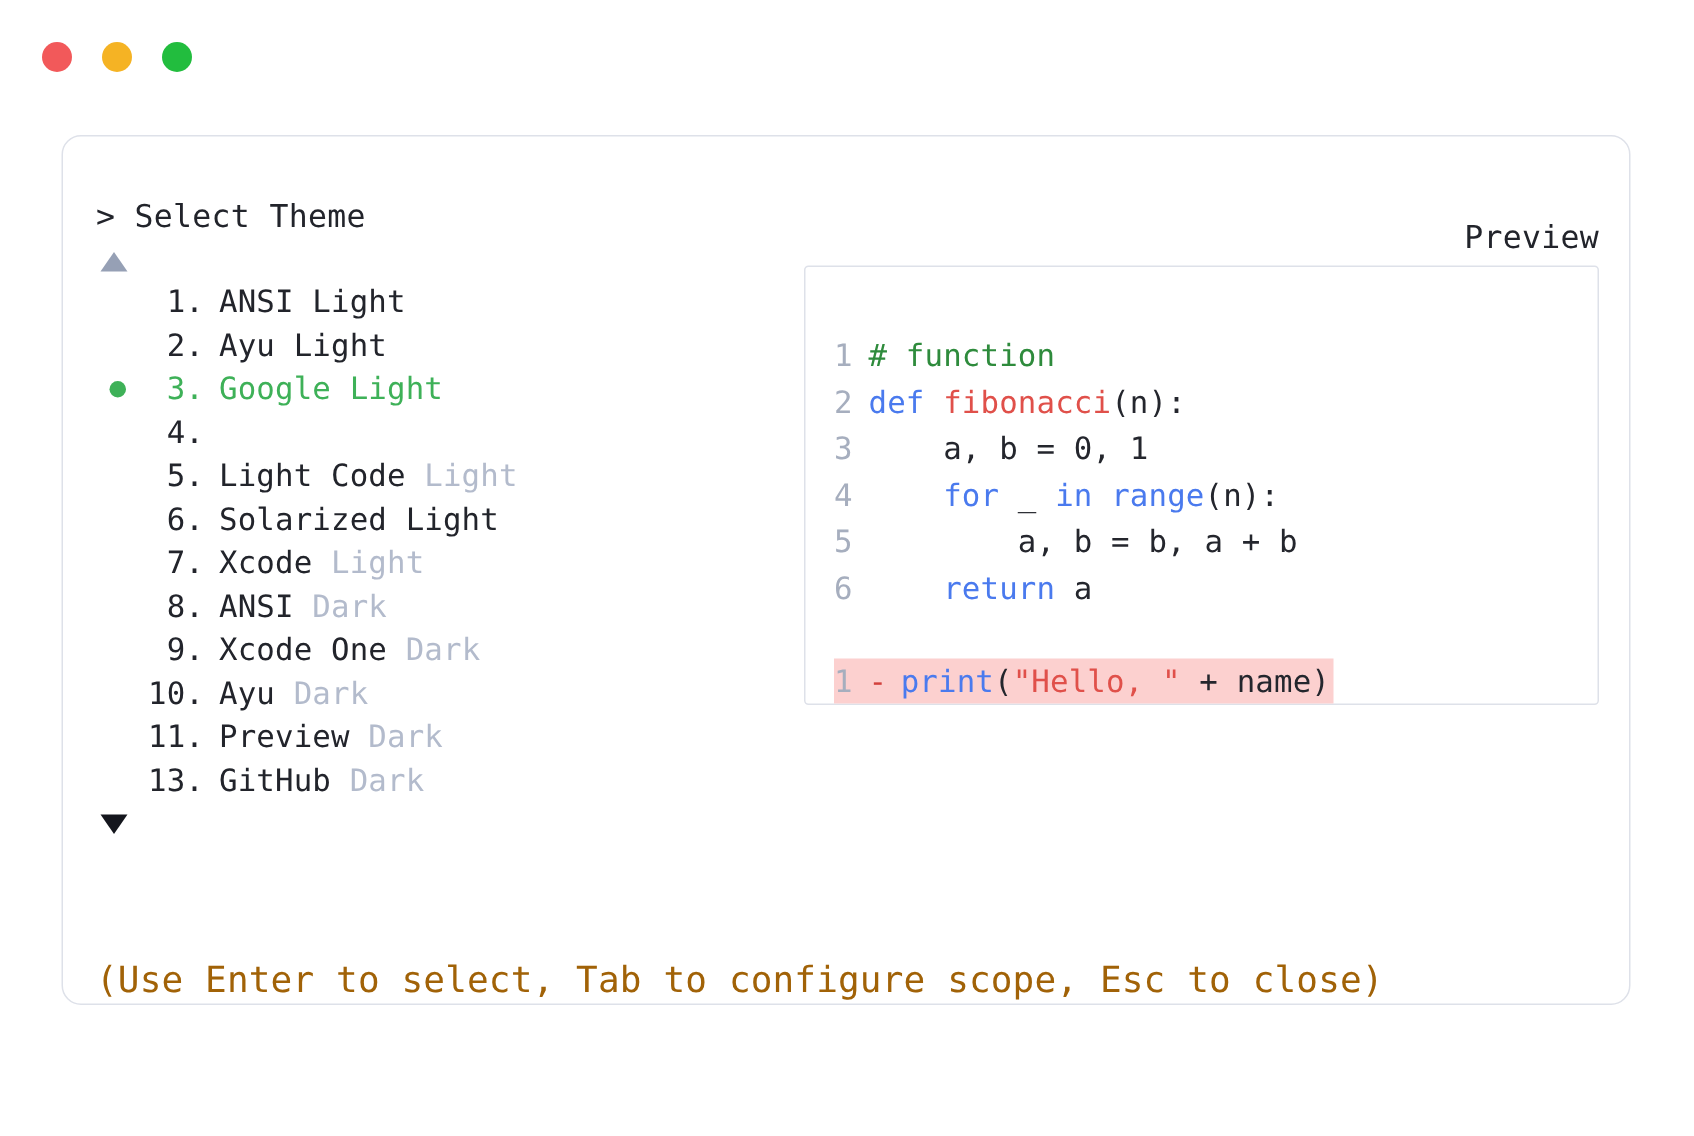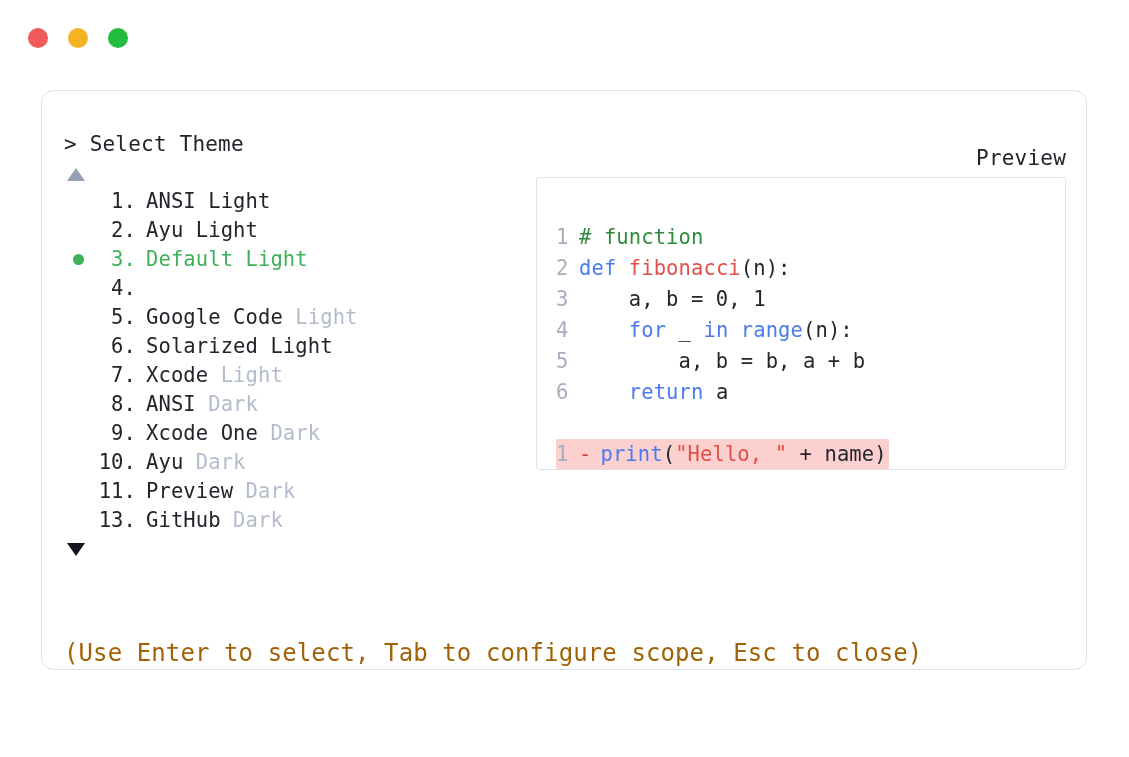--- a/index.html
+++ b/index.html
@@ -237,23 +237,23 @@
 
 <div class="card">
   <div class="columns">
 
     <div class="left-col">
       <div class="prompt-line">&gt; Select Theme</div>
       <div class="arrow-up"></div>
       <div class="theme-list" id="theme-list">
           <div class="theme-row"><span class="bullet-cell"></span><span class="num-cell">1.</span><span class="name-cell">ANSI Light</span></div>
           <div class="theme-row"><span class="bullet-cell"></span><span class="num-cell">2.</span><span class="name-cell">Ayu Light</span></div>
-          <div class="theme-row selected"><span class="bullet-cell"><span class="bullet"></span></span><span class="num-cell">3.</span><span class="name-cell">Default Light</span></div>
+          <div class="theme-row selected"><span class="bullet-cell"><span class="bullet"></span></span><span class="num-cell">3.</span><span class="name-cell">Google Light</span></div>
           <div class="theme-row"><span class="bullet-cell"></span><span class="num-cell">4.</span></div>
-          <div class="theme-row"><span class="bullet-cell"></span><span class="num-cell">5.</span><span class="name-cell">Google Code</span><span class="suffix-cell"> Light</span></div>
+          <div class="theme-row"><span class="bullet-cell"></span><span class="num-cell">5.</span><span class="name-cell">Light Code</span><span class="suffix-cell"> Light</span></div>
           <div class="theme-row"><span class="bullet-cell"></span><span class="num-cell">6.</span><span class="name-cell">Solarized Light</span></div>
           <div class="theme-row"><span class="bullet-cell"></span><span class="num-cell">7.</span><span class="name-cell">Xcode</span><span class="suffix-cell"> Light</span></div>
           <div class="theme-row"><span class="bullet-cell"></span><span class="num-cell">8.</span><span class="name-cell">ANSI</span><span class="suffix-cell"> Dark</span></div>
           <div class="theme-row"><span class="bullet-cell"></span><span class="num-cell">9.</span><span class="name-cell">Xcode One</span><span class="suffix-cell"> Dark</span></div>
           <div class="theme-row"><span class="bullet-cell"></span><span class="num-cell">10.</span><span class="name-cell">Ayu</span><span class="suffix-cell"> Dark</span></div>
           <div class="theme-row"><span class="bullet-cell"></span><span class="num-cell">11.</span><span class="name-cell">Preview</span><span class="suffix-cell"> Dark</span></div>
           <div class="theme-row"><span class="bullet-cell"></span><span class="num-cell">13.</span><span class="name-cell">GitHub</span><span class="suffix-cell"> Dark</span></div>
         </div>
       <div class="arrow-down"></div>
     </div>

